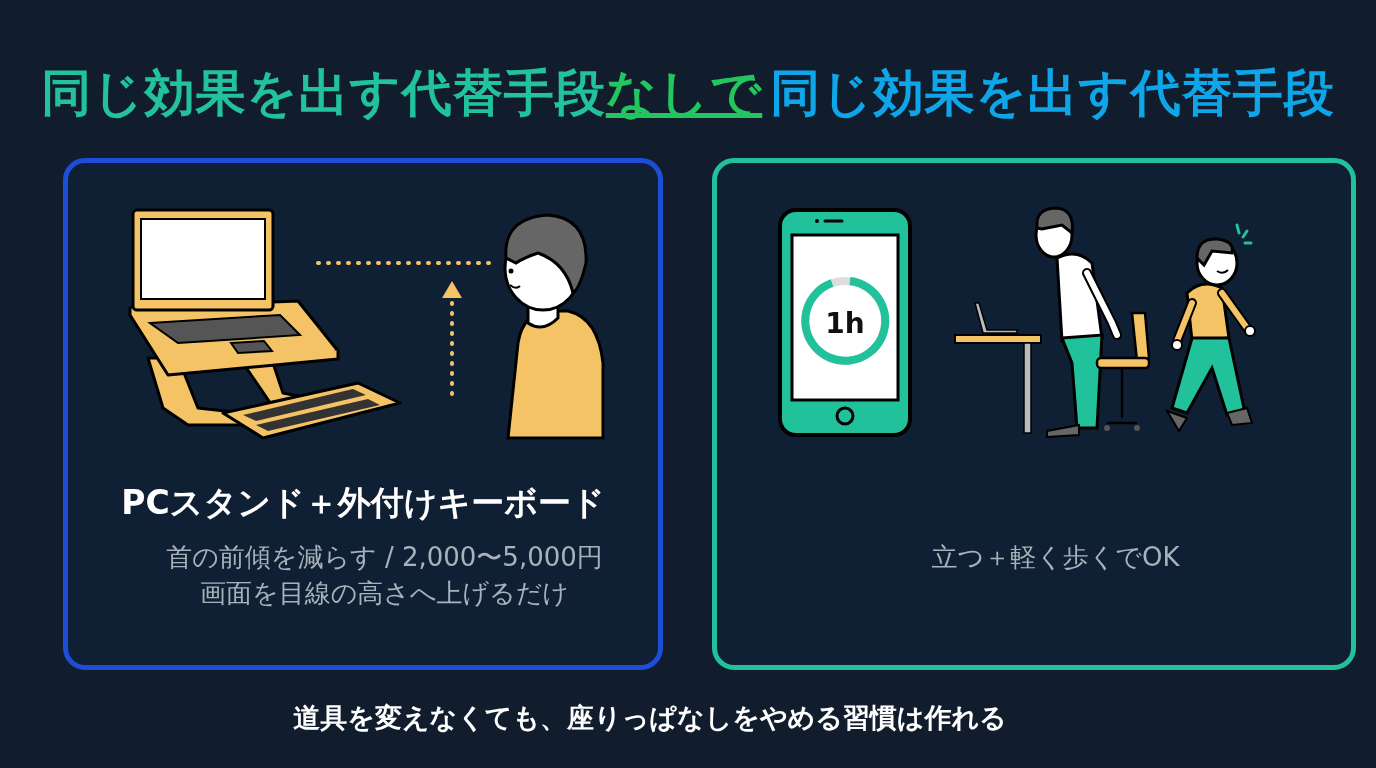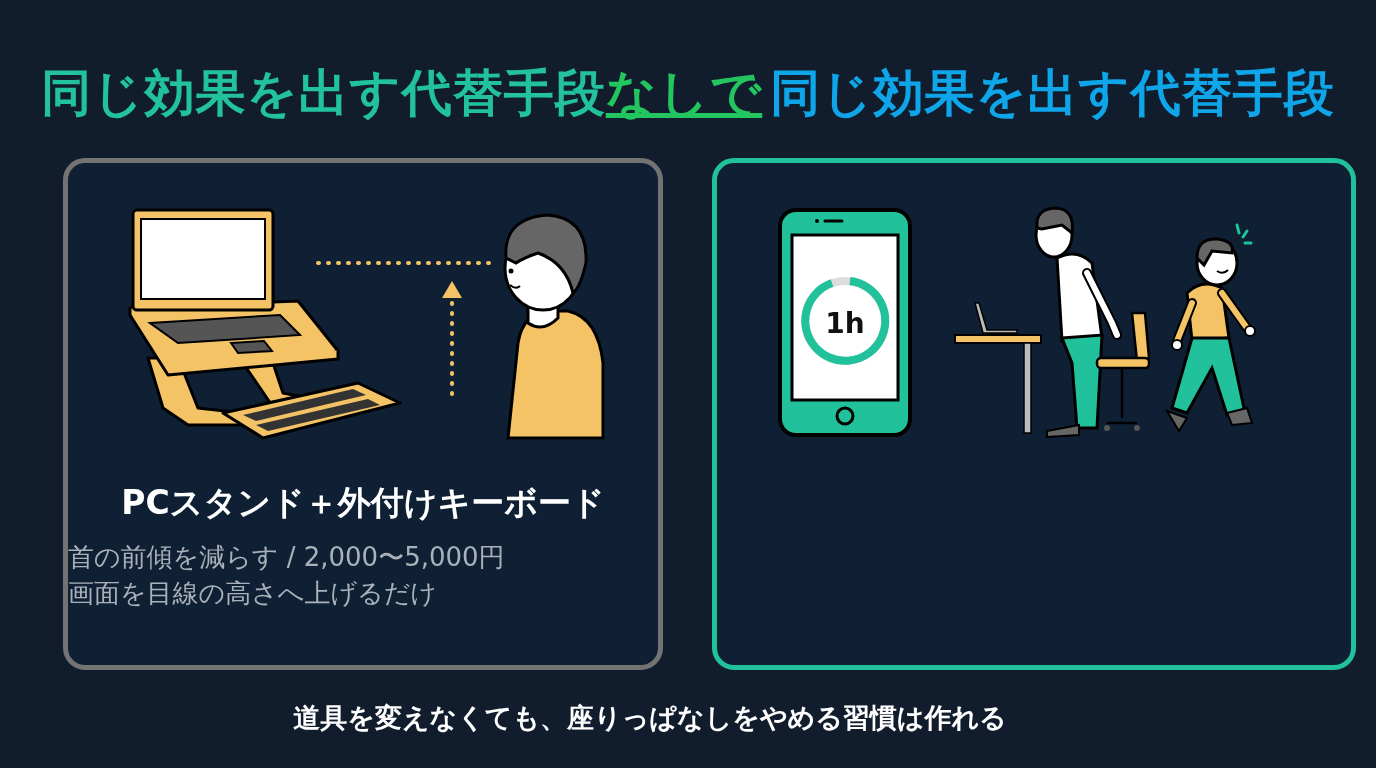--- a/index.html
+++ b/index.html
@@ -13,29 +13,29 @@
     position:absolute; left:0; top:58px; width:1376px; text-align:center;
     font-size:50px; font-weight:bold; letter-spacing:1px; line-height:70px;
   }
   .title .a { color:#21c29c; }
   .title .b { color:#22c55e;text-decoration:underline; }
   .title .c { color:#0ea5e9;margin-left:8px; }
   .card {
     position:absolute; top:158px; height:512px; border-radius:22px;
     box-sizing:border-box; background:#102034;
   }
-  .card.left { left:63px; width:600px; border:5px solid #737373; }
+  .card.left { left:63px; width:600px; border:5px solid #1d4ed8; }
   .card.right { left:712px; width:644px; border:5px solid #20c19b; }
   .card-title {
     position:absolute; left:0; right:0; top:318px; text-align:center;
     font-size:33px; font-weight:bold; color:#ffffff;
   }
   .card-lines {
-    position:absolute; left:0; right:0; top:376px; 
-    font-size:26px; line-height:36px; color:#a9b1ba;
+    position:absolute; left:0; right:0; top:376px; text-align:center;
+    font-size:26px; line-height:36px; color:#a9b1ba;padding-left:43px;
   }
   .illus { position:absolute; left:0; top:0; }
   .footer {
     position:absolute; left:0; top:700px; width:1300px; text-align:center;
     font-size:27px; font-weight:bold; color:#ffffff;
   }
 </style>
 </head>
 <body>
 
@@ -127,16 +127,17 @@
     <ellipse cx="500" cy="100" rx="20" ry="22" fill="#fff" stroke="#000" stroke-width="3"></ellipse>
     <path d="M480 95 Q480 75 500 76 Q518 78 515 90 L495 88 L487 102 Z" fill="#666" stroke="#000" stroke-width="3"></path>
     <path d="M500 108 Q506 112 511 107" stroke="#000" stroke-width="2" fill="none"></path>
     <g stroke="#20c19b" stroke-width="3" stroke-linecap="round">
       <line x1="520" y1="62" x2="522" y2="70"></line>
       <line x1="530" y1="68" x2="526" y2="74"></line>
       <line x1="534" y1="80" x2="528" y2="80"></line>
     </g>
   </svg>
   <div class="card-lines">
+    <div>立つ＋軽く歩くでOK</div>
   </div>
 </div>
 
 <div class="footer">道具を変えなくても、座りっぱなしをやめる習慣は作れる</div>
 
 </body></html>

